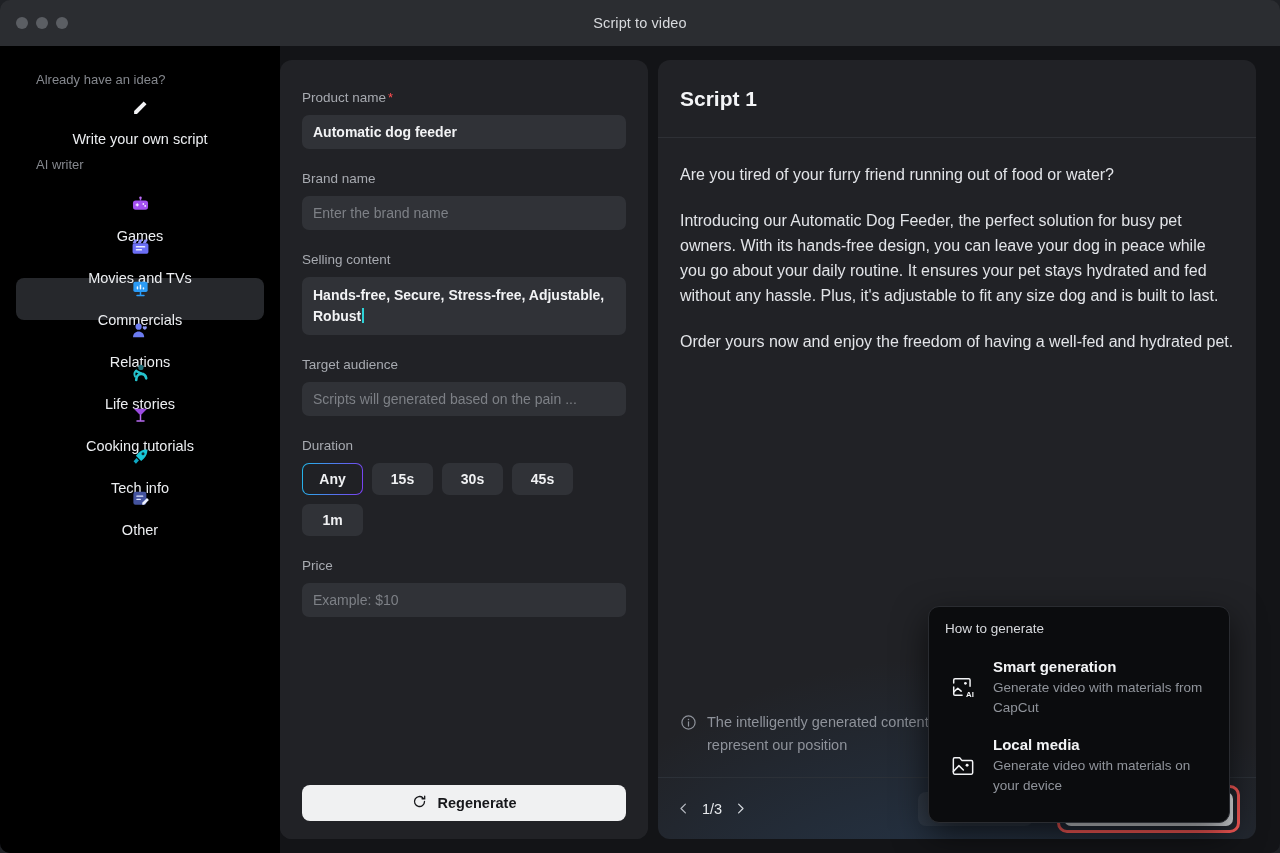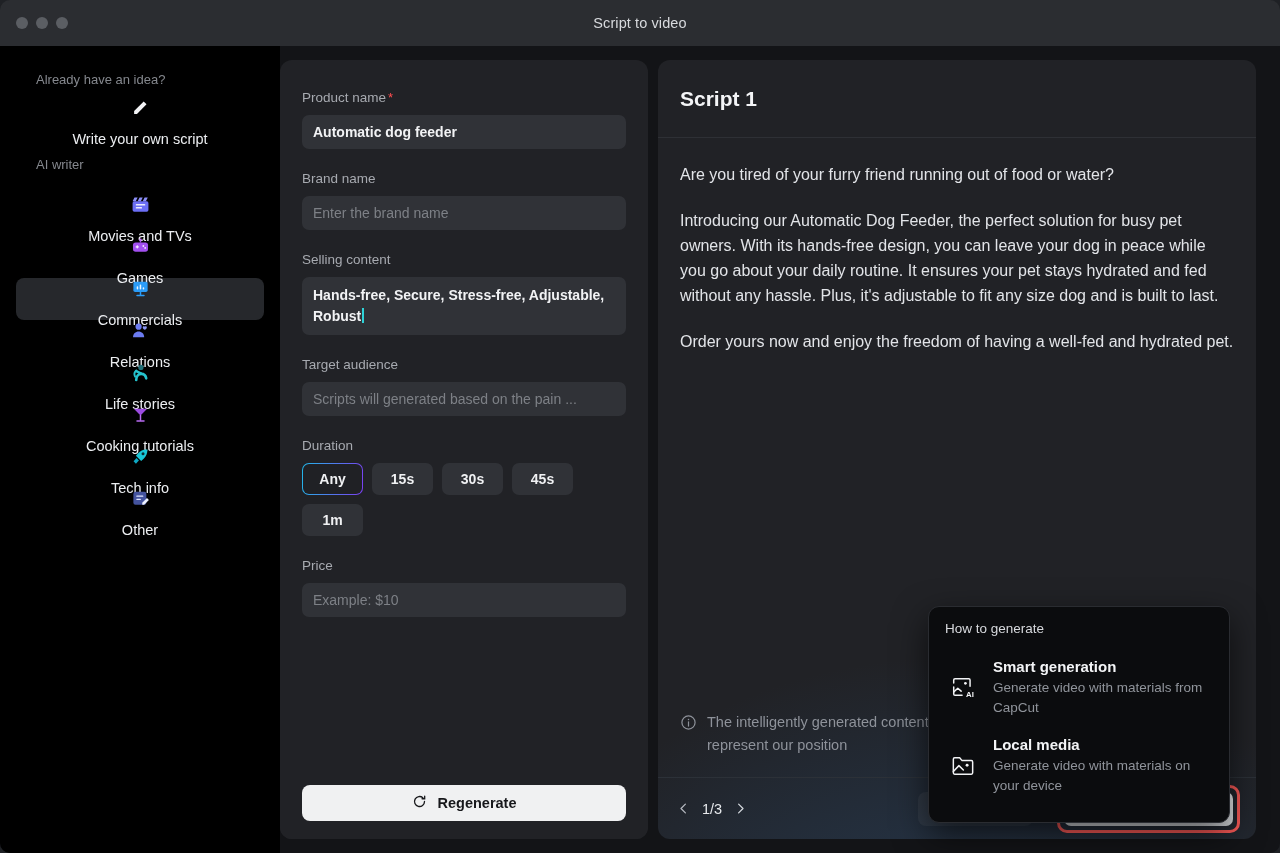--- a/index.html
+++ b/index.html
@@ -255,42 +255,42 @@
         <span class="label">Write your own script</span>
       </div>
 
       <div class="side-heading ai-group">AI writer</div>
 
       <div class="ai-group">
 
         <div class="side-item">
           <span class="side-icon">
             <svg width="19" height="19" viewBox="0 0 24 24">
-              <rect x="2" y="8" width="20" height="13" rx="2.2" fill="#6b6ef5"></rect>
-              <path d="M2 8 L4.4 3.2 L8.4 3.2 L6 8 Z M8.4 8 L10.8 3.2 L14.8 3.2 L12.4 8 Z M14.8 8 L17.2 3.2 L21.2 3.2 L18.8 8 Z" fill="#8b8ef8"></path>
-              <rect x="6" y="11.5" width="12" height="1.9" rx=".9" fill="#e9eaff"></rect>
-              <rect x="6" y="15.3" width="8" height="1.9" rx=".9" fill="#e9eaff"></rect>
-            </svg>
-          </span>
-          <span class="label">Movies and TVs</span>
-        </div>
-
-        <div class="side-item">
-          <span class="side-icon">
-            <svg width="19" height="19" viewBox="0 0 24 24">
               <path d="M12 4.2 L12 7" stroke="#a24ff0" stroke-width="1.8"></path>
               <circle cx="12" cy="3.4" r="1.6" fill="#c06ef8"></circle>
               <rect x="2.5" y="7" width="19" height="11.5" rx="3.4" fill="#a24ff0"></rect>
               <rect x="5.8" y="11.6" width="4.2" height="1.7" rx=".8" fill="#f3e8ff"></rect>
               <rect x="7" y="10.4" width="1.8" height="4.1" rx=".8" fill="#f3e8ff"></rect>
               <circle cx="15.6" cy="11.4" r="1.15" fill="#f3e8ff"></circle>
               <circle cx="17.9" cy="13.8" r="1.15" fill="#f3e8ff"></circle>
             </svg>
           </span>
           <span class="label">Games</span>
+        </div>
+
+        <div class="side-item">
+          <span class="side-icon">
+            <svg width="19" height="19" viewBox="0 0 24 24">
+              <rect x="2" y="8" width="20" height="13" rx="2.2" fill="#6b6ef5"></rect>
+              <path d="M2 8 L4.4 3.2 L8.4 3.2 L6 8 Z M8.4 8 L10.8 3.2 L14.8 3.2 L12.4 8 Z M14.8 8 L17.2 3.2 L21.2 3.2 L18.8 8 Z" fill="#8b8ef8"></path>
+              <rect x="6" y="11.5" width="12" height="1.9" rx=".9" fill="#e9eaff"></rect>
+              <rect x="6" y="15.3" width="8" height="1.9" rx=".9" fill="#e9eaff"></rect>
+            </svg>
+          </span>
+          <span class="label">Movies and TVs</span>
         </div>
 
         <div class="side-item active">
           <span class="side-icon">
             <svg width="19" height="19" viewBox="0 0 24 24">
               <rect x="3" y="3.4" width="18" height="13" rx="2.2" fill="#2b9cf7"></rect>
               <rect x="7.2" y="9.2" width="1.9" height="4" rx=".9" fill="#eaf5ff"></rect>
               <rect x="11" y="6.8" width="1.9" height="6.4" rx=".9" fill="#eaf5ff"></rect>
               <rect x="14.8" y="10.4" width="1.9" height="2.8" rx=".9" fill="#eaf5ff"></rect>
               <path d="M12 16.4 L12 20.4 M7.6 20.8 L16.4 20.8" stroke="#2b9cf7" stroke-width="1.9" stroke-linecap="round"></path>

